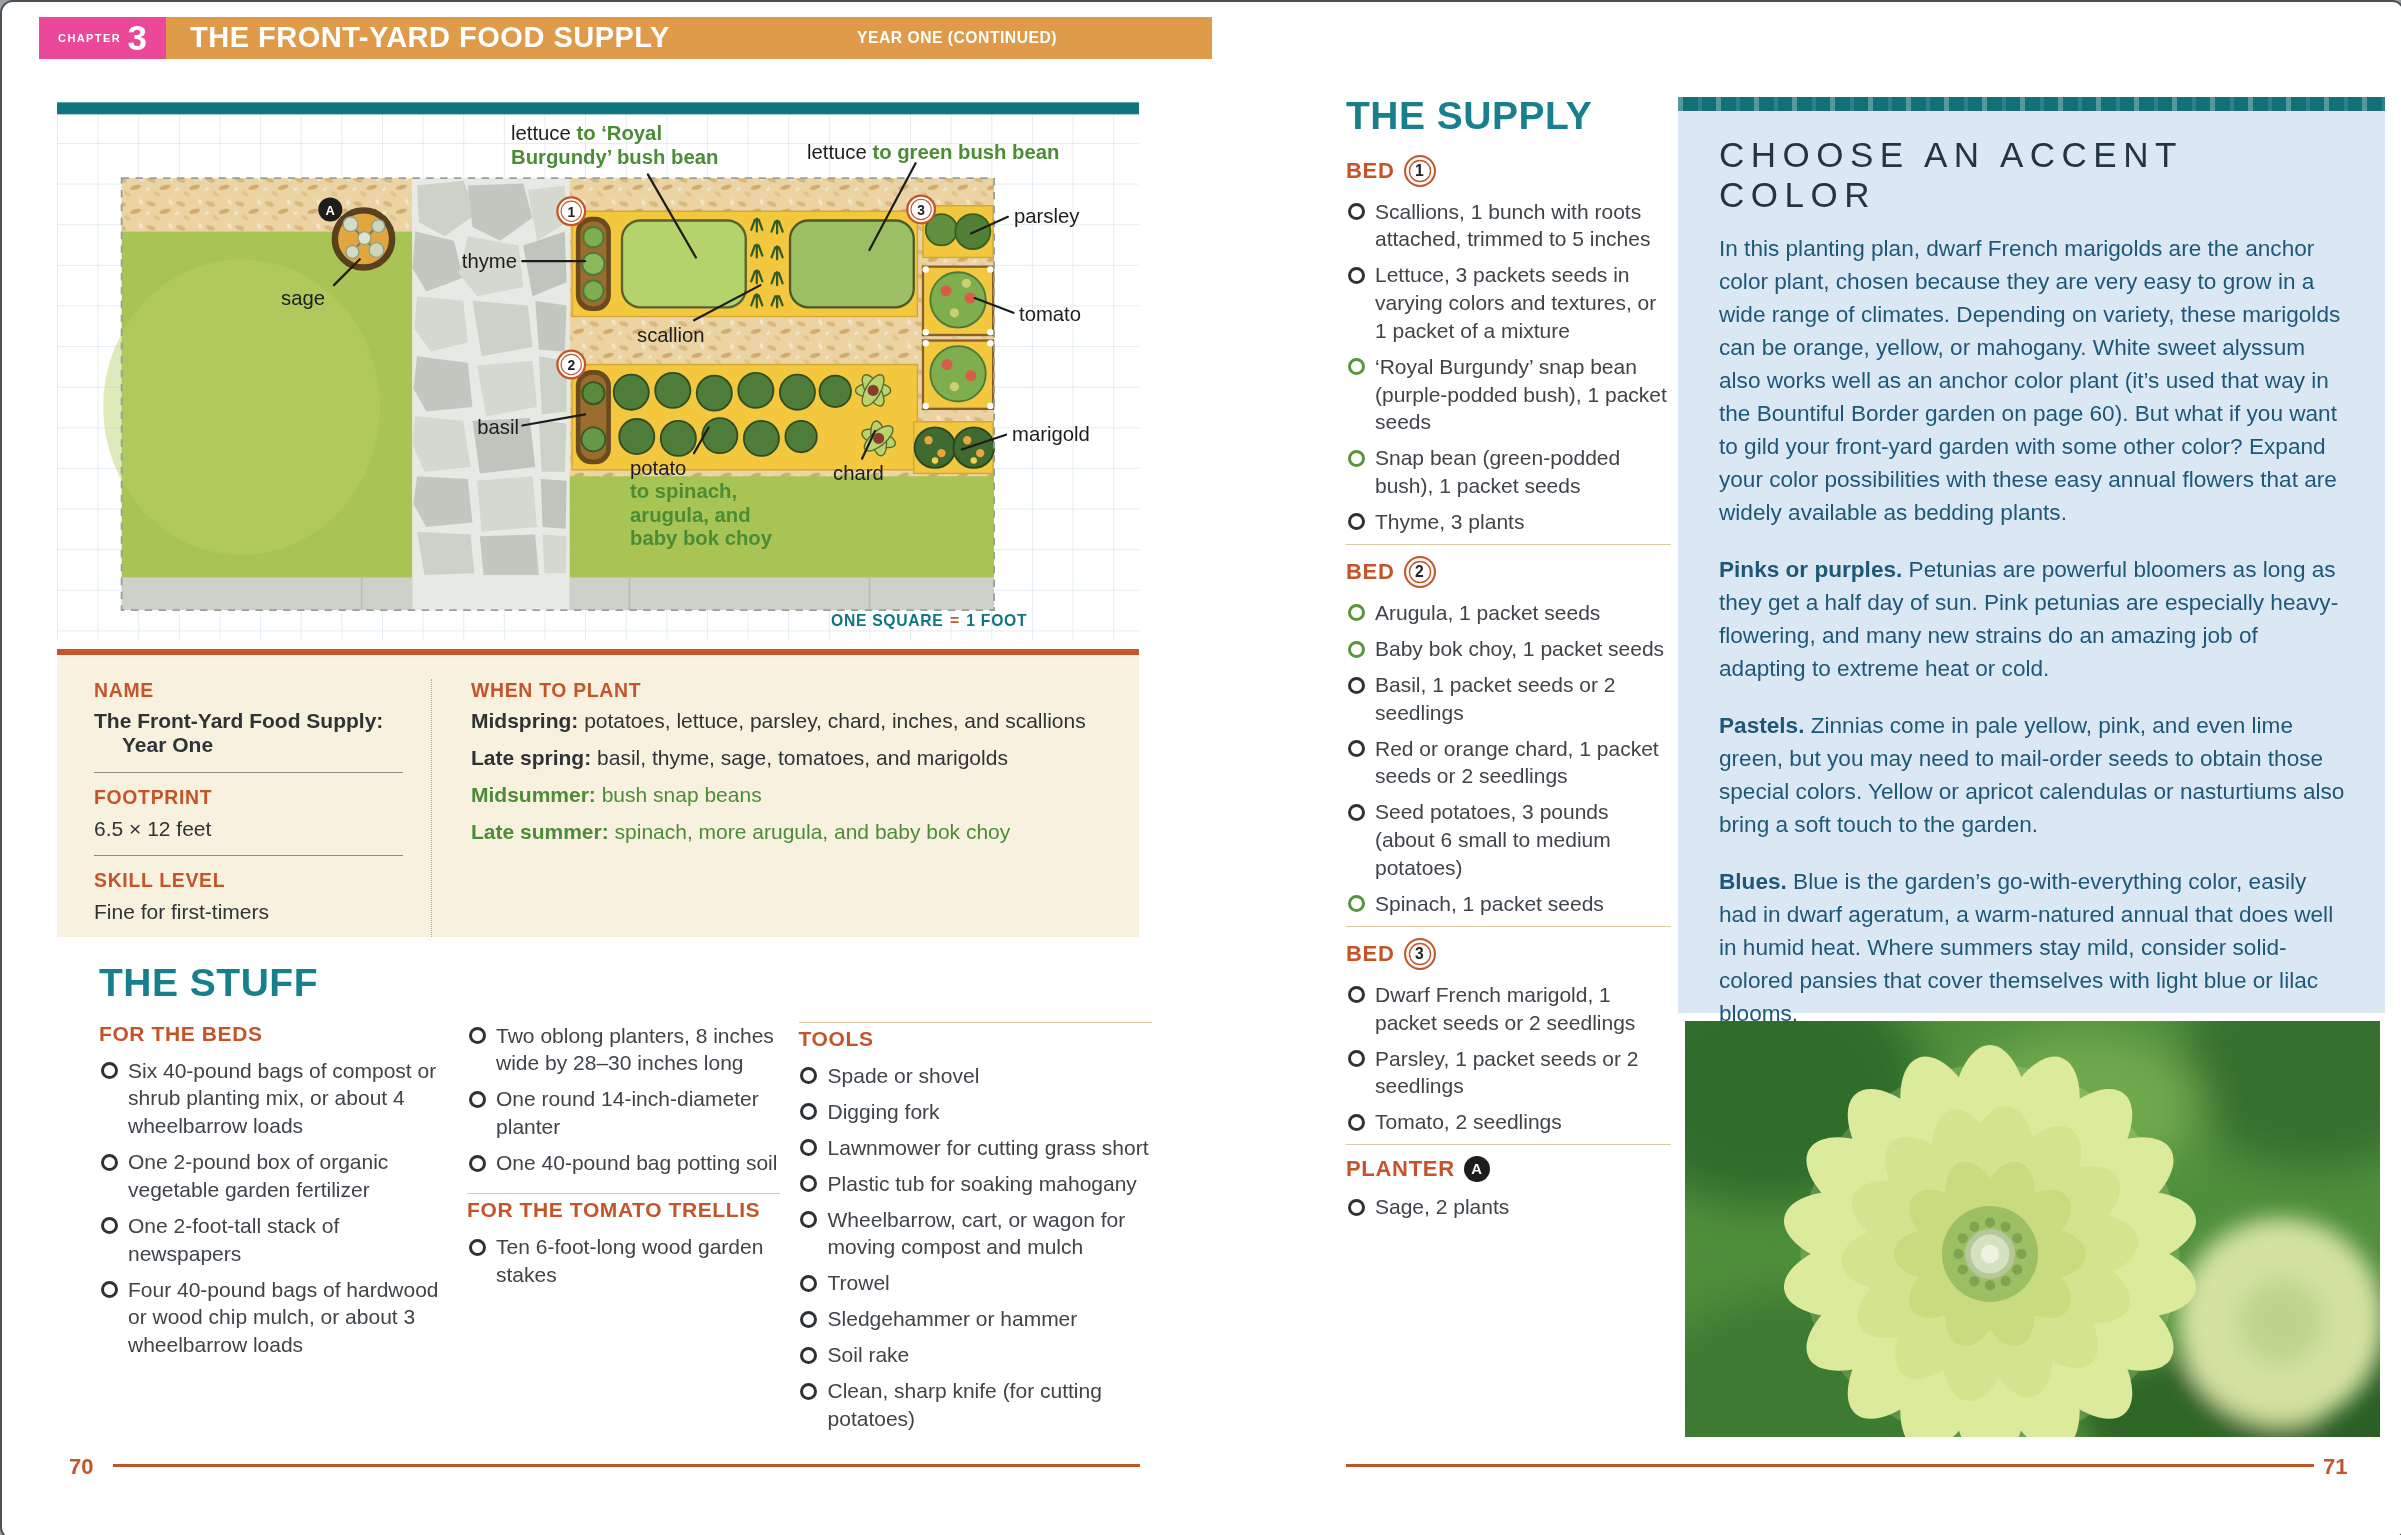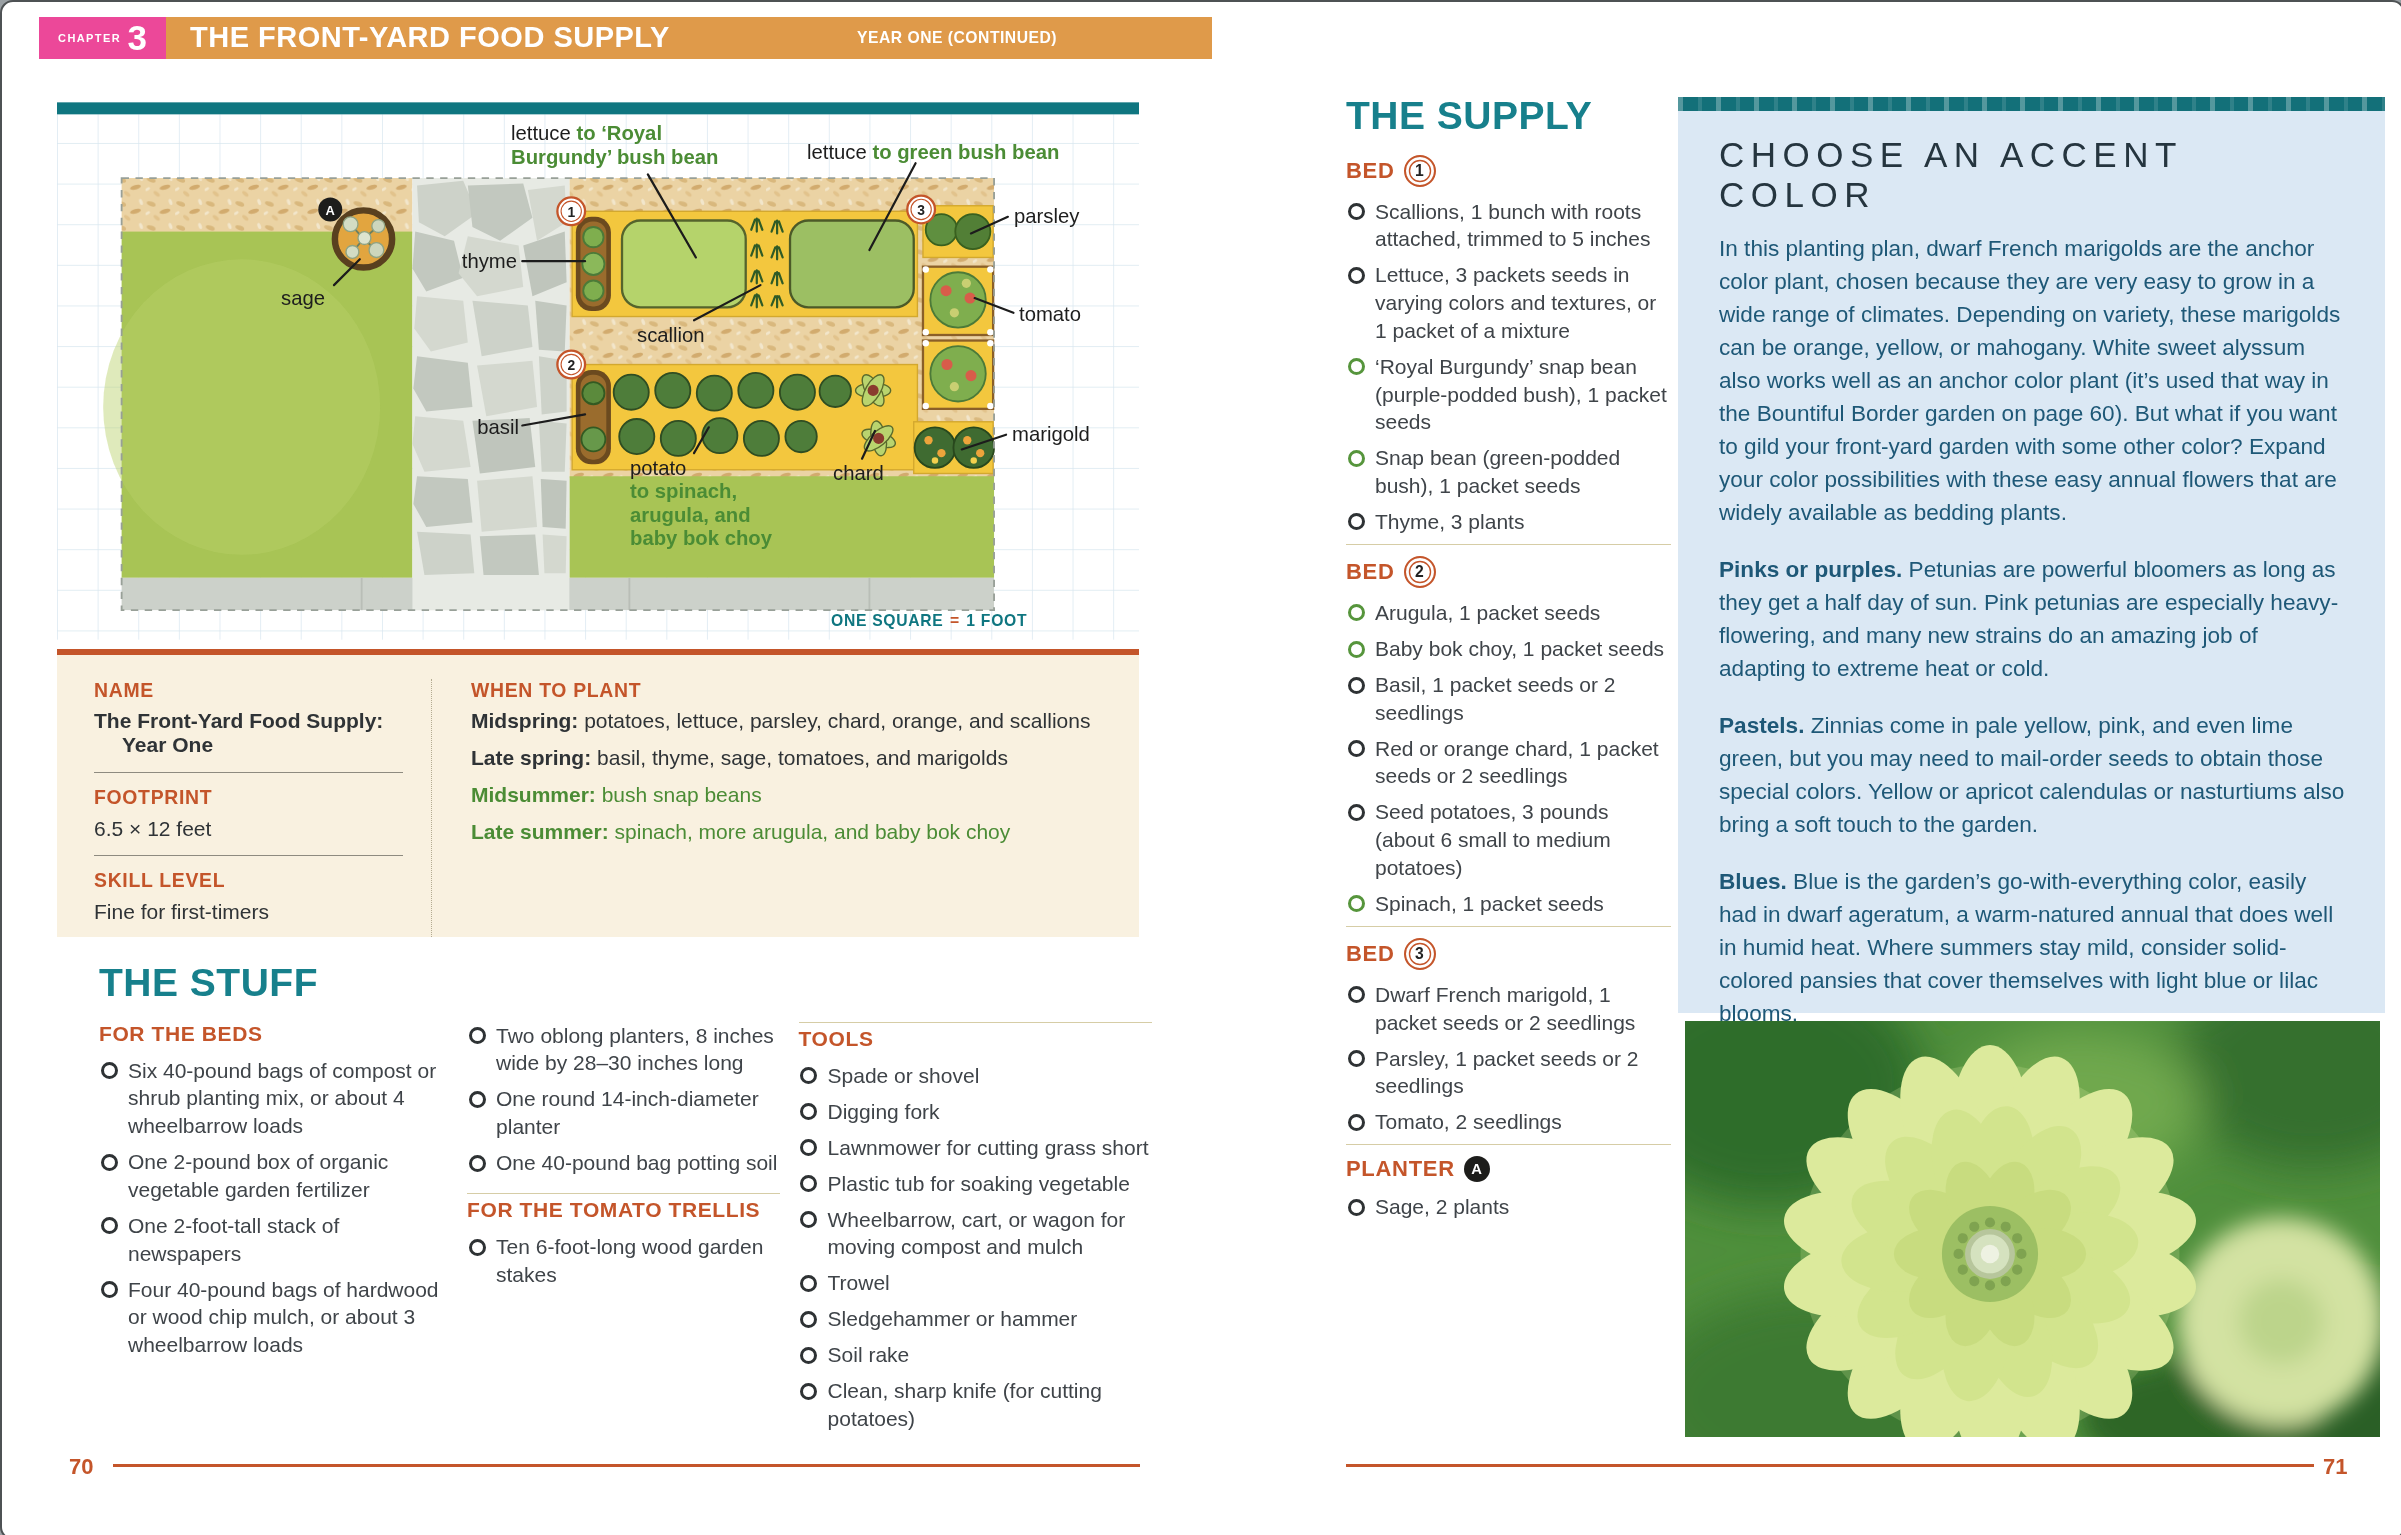--- a/index.html
+++ b/index.html
@@ -330,21 +330,21 @@
       <hr class="hr">
       <div class="info-h">FOOTPRINT</div>
       <div class="info-v">6.5 × 12 feet</div>
       <hr class="hr">
       <div class="info-h">SKILL LEVEL</div>
       <div class="info-v">Fine for first-timers</div>
     </div>
     <div class="info-right">
       <div class="info-h">WHEN TO PLANT</div>
       <div class="when-line">
-        <span class="lead">Midspring:</span><span> potatoes, lettuce, parsley, chard, orange, and scallions</span>
+        <span class="lead">Midspring:</span><span> potatoes, lettuce, parsley, chard, inches, and scallions</span>
       </div>
       <div class="when-line">
         <span class="lead">Late spring:</span><span> basil, thyme, sage, tomatoes, and marigolds</span>
       </div>
       <div class="when-line green">
         <span class="lead">Midsummer:</span><span> bush snap beans</span>
       </div>
       <div class="when-line green">
         <span class="lead">Late summer:</span><span> spinach, more arugula, and baby bok choy</span>
       </div>
@@ -366,21 +366,21 @@
         <div class="li"><span class="blt"></span><span>One round 14-inch-diameter planter</span></div>
         <div class="li"><span class="blt"></span><span>One 40-pound bag potting soil</span></div>
         <div class="group-h ruled" style="margin-top:16.6px;">FOR THE TOMATO TRELLIS</div>
         <div class="li"><span class="blt"></span><span>Ten 6-foot-long wood garden stakes</span></div>
       </div>
       <div class="col3">
         <div class="group-h ruled">TOOLS</div>
         <div class="li"><span class="blt"></span><span>Spade or shovel</span></div>
         <div class="li"><span class="blt"></span><span>Digging fork</span></div>
         <div class="li"><span class="blt"></span><span>Lawnmower for cutting grass short</span></div>
-        <div class="li"><span class="blt"></span><span>Plastic tub for soaking vegetable</span></div>
+        <div class="li"><span class="blt"></span><span>Plastic tub for soaking mahogany</span></div>
         <div class="li"><span class="blt"></span><span>Wheelbarrow, cart, or wagon for moving compost and mulch</span></div>
         <div class="li"><span class="blt"></span><span>Trowel</span></div>
         <div class="li"><span class="blt"></span><span>Sledgehammer or hammer</span></div>
         <div class="li"><span class="blt"></span><span>Soil rake</span></div>
         <div class="li"><span class="blt"></span><span>Clean, sharp knife (for cutting potatoes)</span></div>
       </div>
     </div>
   </div>
 
   <div class="foot-num" style="left:67px;">70</div>

